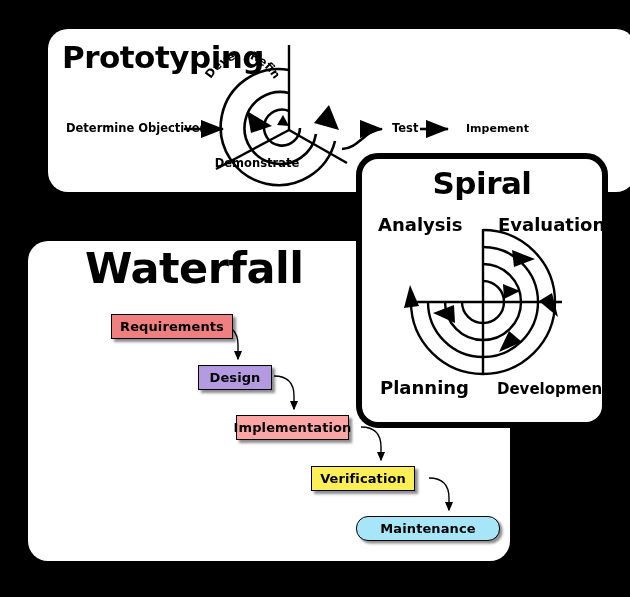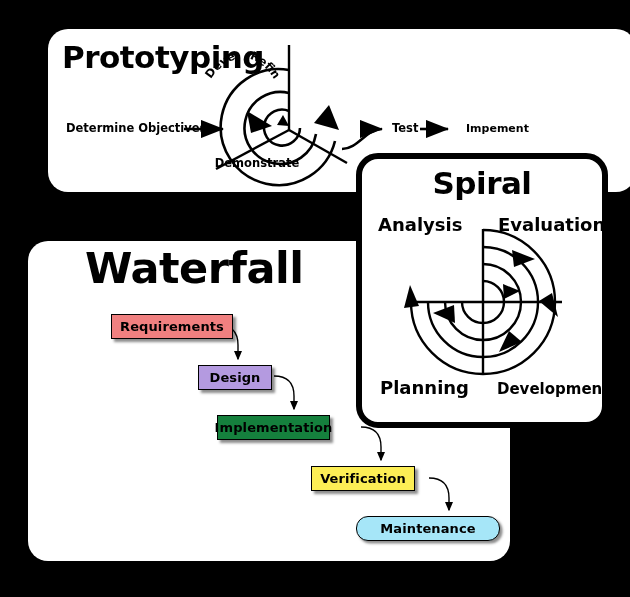--- a/index.html
+++ b/index.html
@@ -238,21 +238,21 @@
         <path d="M 190 84 C 208 84 210 96 210 104 L 210 118"></path>
         <path d="M 246 135 C 264 135 266 147 266 155 L 266 168"></path>
         <path d="M 333 186 C 351 186 353 198 353 206 L 353 219"></path>
         <path d="M 401 237 C 419 237 421 249 421 257 L 421 269"></path>
       </g>
     </svg>
 
     <div>
       <div class="stage" style="left: 67px; top: 73px; width: 122px; background: rgb(240, 128, 128); margin-left: 16px;">Requirements</div>
       <div class="stage" style="left: 170px; top: 124px; width: 74px; background: rgb(180, 154, 224);">Design</div>
-      <div class="stage" style="left: 189px; top: 174px; width: 113px; background: #15803d;">Implementation</div>
+      <div class="stage" style="left: 208px; top: 174px; width: 113px; background: #fca5a5;">Implementation</div>
       <div class="stage" style="left: 283px; top: 225px; width: 104px; background: rgb(252, 238, 85);">Verification</div>
       <div class="stage" style="left: 328px; top: 275px; width: 144px; background: rgb(166, 230, 248); border-radius: 12px;">Maintenance</div>
     </div>
   </div>
 
   <div class="card" id="card-spiral" style="background: rgb(255, 255, 255);">
 
     <div class="card-title" id="title-spiral">Spiral</div>
 
     <div class="dtext" id="lbl-analysis">Analysis</div>

